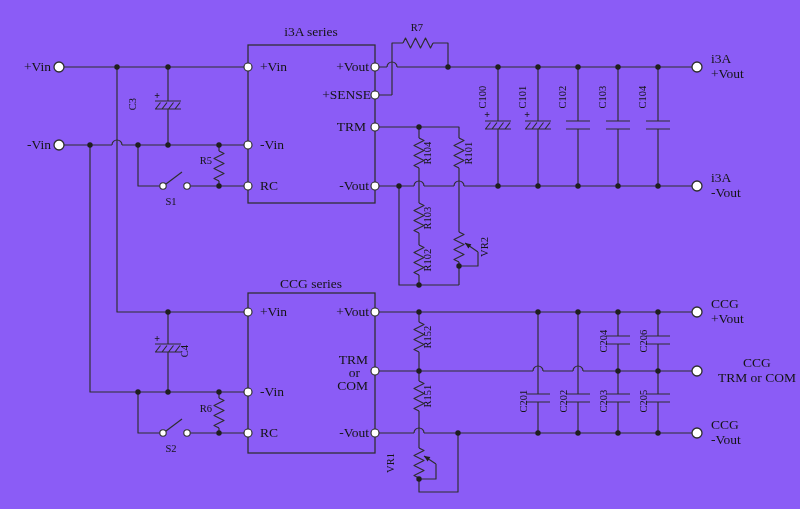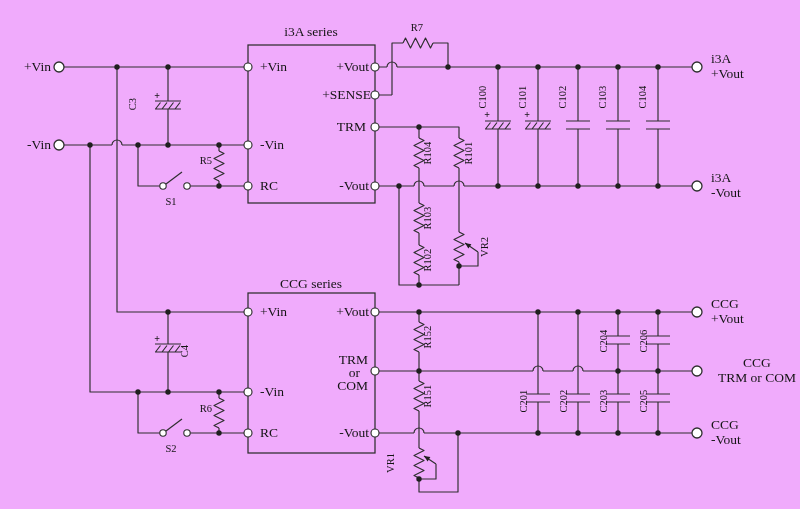--- a/index.html
+++ b/index.html
@@ -1,16 +1,16 @@
 <!DOCTYPE html>
 <html><head>
 <meta charset="utf-8">
 <style>
   html,body{margin:0;padding:0;background:#ffffff;}
-  .page{width:800px;height:509px;background:#f0abfc;position:relative;overflow:hidden;}
+  .page{width:800px;height:509px;background:#8b5cf6;position:relative;overflow:hidden;}
   svg{display:block;}
   .wire{stroke:#2e2e2e;stroke-width:1.15;fill:none;stroke-linejoin:round;}
   .box{stroke:#2e2e2e;stroke-width:1.25;fill:none;}
   .dot{fill:#1f1f1f;stroke:none;}
   .term{fill:#ffffff;stroke:#2e2e2e;stroke-width:1.3;}
   .pin{fill:#ffffff;stroke:#2e2e2e;stroke-width:1.15;}
   .contact{fill:#ffffff;stroke:#2e2e2e;stroke-width:1.1;}
   .ah{fill:#1f1f1f;stroke:none;}
   text{font-family:"Liberation Serif","DejaVu Serif",serif;fill:#141414;}
   .t13{font-size:13.5px;}

